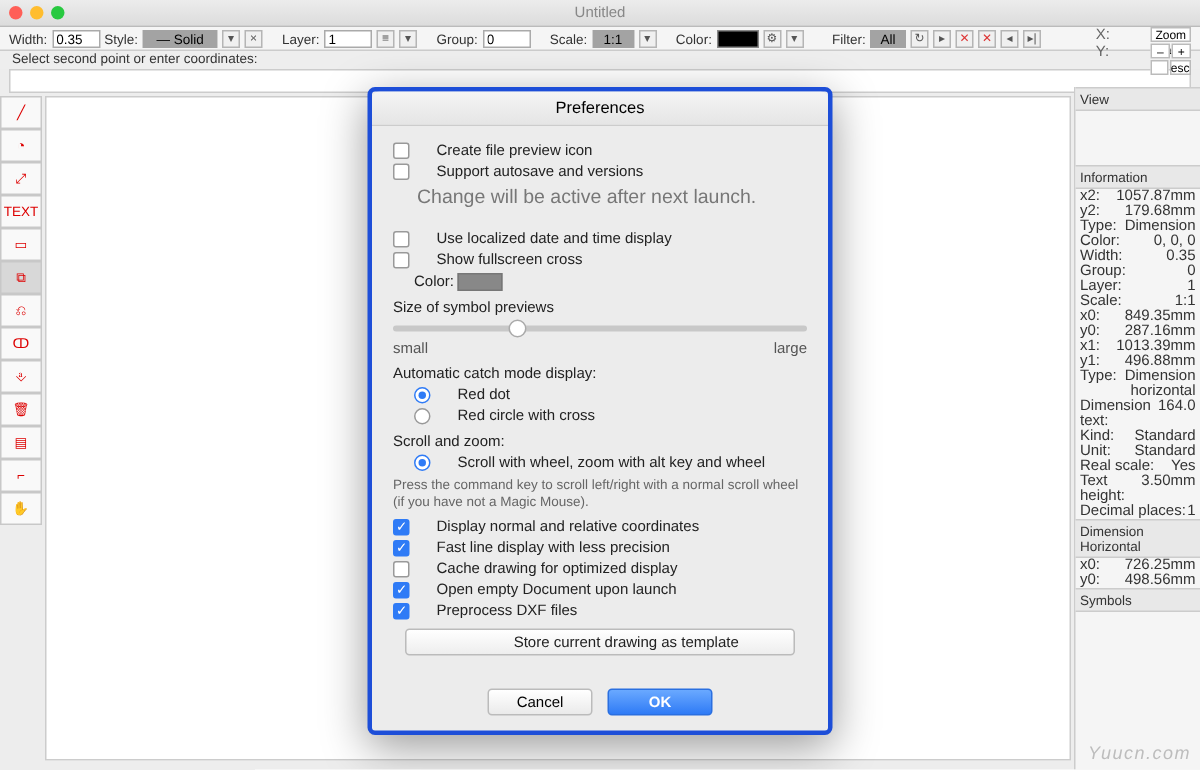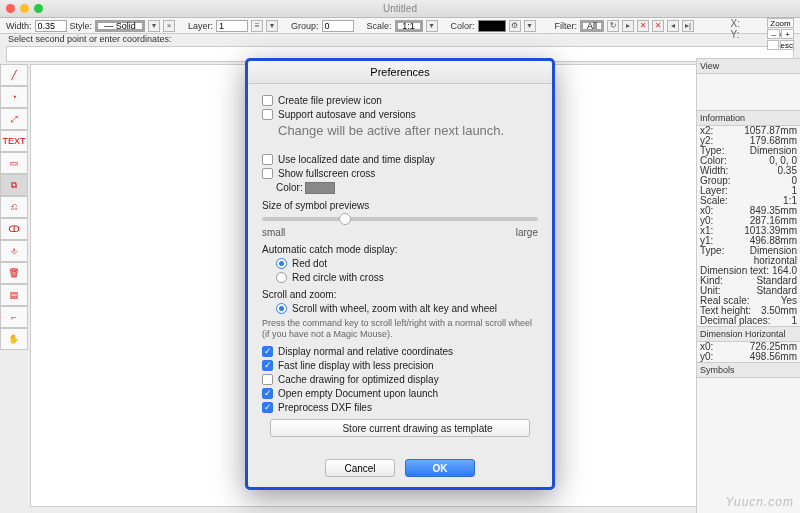--- a/index.html
+++ b/index.html
@@ -5,45 +5,45 @@
 * { margin:0; padding:0; box-sizing:border-box; font-family:-apple-system,"Lucida Grande",Arial,sans-serif; font-size:10px; }
 body { width:800px; height:513px; background:#ededed; overflow:hidden; position:relative; }
 .titlebar { height:18px; background:linear-gradient(#ececec,#dcdcdc); border-bottom:1px solid #bbb; display:flex; align-items:center; position:relative; }
 .traffic { display:flex; gap:5px; margin-left:6px; }
 .dot { width:9px; height:9px; border-radius:50%; }
 .r{background:#ff5f57;} .y{background:#ffbd2e;} .g{background:#28c940;}
 .title { position:absolute; left:50%; transform:translateX(-50%); color:#888; font-size:10px; }
 .toolbar { height:16px; background:#f5f5f5; border-bottom:1px solid #ccc; display:flex; align-items:center; padding:0 6px; gap:3px; }
 .toolbar .lbl{ font-size:9px; color:#333; }
 .toolbar input.txt { width:32px; height:12px; font-size:9px; border:1px solid #aaa; background:#fff; padding:0 2px;}
-.toolbar .sel { width:42px; height:12px; border:3px solid #a3a3a3; background:#fff; font-size:9px; display:flex; align-items:center; justify-content:center;}
+.toolbar .sel { width:42px; height:12px; border:6px solid #a3a3a3; background:#fff; font-size:9px; display:flex; align-items:center; justify-content:center;}
 .toolbar .swatch { width:28px; height:12px; background:#000; border:1px solid #888; }
 .toolbar .ico { width:12px; height:12px; border:1px solid #b5b5b5; background:#f0f0f0; font-size:8px; display:flex; align-items:center; justify-content:center; color:#555;}
 .xylabels{ position:absolute; right:60px; top:18px; font-size:8px; color:#666; }
 .zoom-box{ position:absolute; right:6px; top:18px; width:27px; }
 .zoom-box .zb { border:1px solid #bbb; background:#fff; font-size:8px; text-align:center; height:10px; line-height:10px; margin-bottom:1px;}
 .zoom-box .zrow{display:flex; gap:1px;}
 .zoom-box .zrow .zb{flex:1;}
 .hint { height:12px; padding:0 8px; font-size:9px; color:#333; background:#eee; }
 .coordbar { height:16px; background:#fff; border:1px solid #ccc; margin:0 6px; }
 .left-toolbar { position:absolute; left:0; top:64px; width:28px; display:flex; flex-direction:column; }
 .left-toolbar .tbtn { width:28px; height:22px; border:1px solid #c8c8c8; background:#f9f9f9; display:flex; align-items:center; justify-content:center; font-size:9px; color:#d00; }
 .left-toolbar .tbtn.sel{ background:#d8d8d8; }
 .canvas { position:absolute; left:30px; top:64px; right:86px; bottom:6px; background:#fff; border:1px solid #ccc; }
-.right-panel { position:absolute; right:0; top:58px; width:104px; bottom:0; border-left:1px solid #ccc; background:#f5f5f5; font-size:8px; color:#333; }
+.right-panel { position:absolute; right:0; top:58px; width:84px; bottom:0; border-left:1px solid #ccc; background:#f5f5f5; font-size:8px; color:#333; }
 .right-panel .hdr { background:#e8e8e8; padding:2px 3px; font-size:9px; border-bottom:1px solid #ccc; border-top:1px solid #ccc;}
 .right-panel .row { display:flex; justify-content:space-between; padding:0 3px; line-height:10px; }
 .right-panel .row span:last-child{ text-align:right; }
 .watermark{ position:absolute; right:6px; bottom:4px; font-size:12px; color:#bdbdbd; letter-spacing:1px; font-style:italic;}
 
 .modal-backdrop{ position:absolute; inset:0; background:rgba(0,0,0,0); display:flex; justify-content:center; }
 .modal { position:absolute; top:58px; width:310px; background:#ececec; border:3px solid #1d4ed8; border-radius:5px; box-shadow:0 8px 30px rgba(0,0,0,.4); }
 .modal .mtitle{ text-align:center; font-size:11px; padding:5px 0; background:linear-gradient(#f5f5f5,#e5e5e5); border-bottom:1px solid #ccc; border-radius:5px 5px 0 0;}
 .modal .mbody{ padding:8px 14px; font-size:10px; color:#222; }
-.modal label{ display:flex; gap:5px; margin:3px 0; }
+.modal label{ display:flex; gap:18px; margin:3px 0; }
 .modal .ck{ width:11px; height:11px; border:1px solid #999; border-radius:2px; background:#fff; position:relative;}
 .modal .ck.on{ background:#2f7bf6; border-color:#2f7bf6;}
 .modal .ck.on::after{content:"✓"; color:#fff; font-size:9px; position:absolute; left:1px; top:-1px;}
 .modal .rd{ width:11px; height:11px; border:1px solid #999; border-radius:50%; background:#fff; position:relative;}
 .modal .rd.on{ border-color:#2f7bf6;}
 .modal .rd.on::after{content:""; position:absolute; inset:2px; border-radius:50%; background:#2f7bf6;}
 .modal .sub{ color:#777; font-size:13px; margin:0 0 16px 16px;}
 .modal .sec{ margin:6px 0 2px; }
 .modal .indent{ margin-left:14px; }
 .modal .colorbox{ width:30px; height:12px; background:#888; border:1px solid #777; display:inline-block; vertical-align:middle;}

